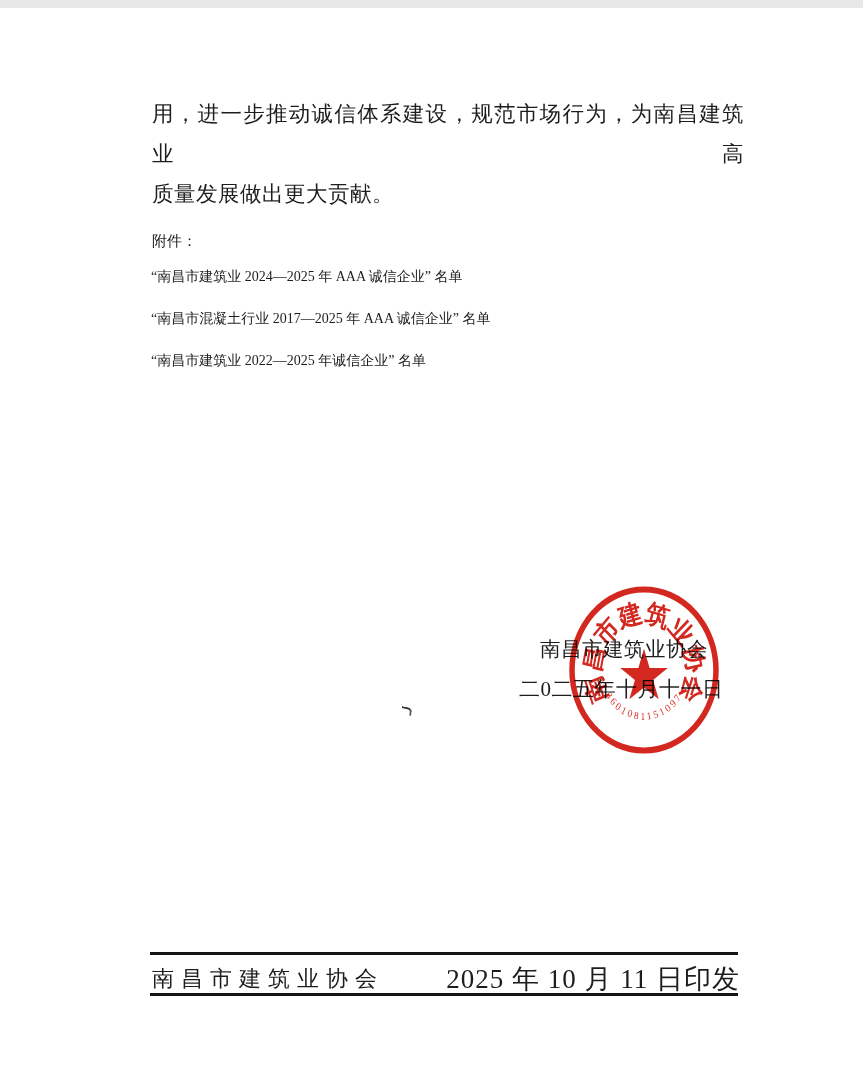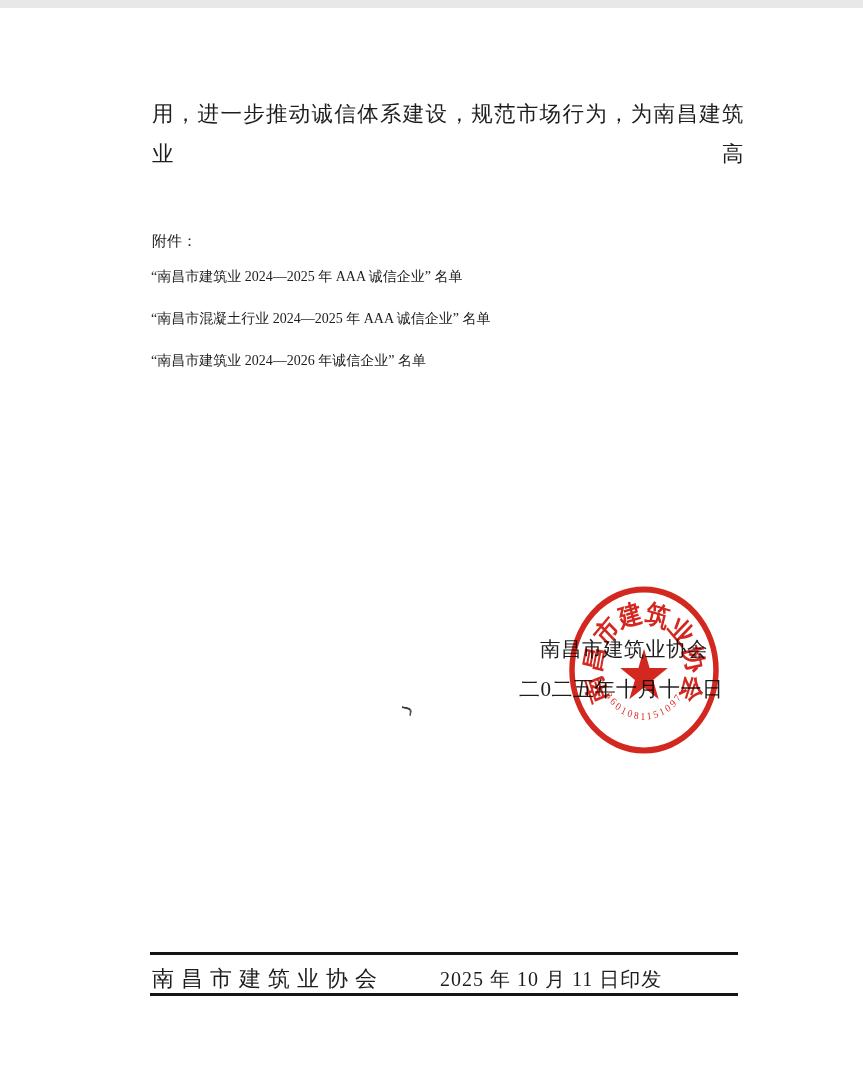--- a/index.html
+++ b/index.html
@@ -55,38 +55,39 @@
     left:150px;width:588px;height:3px;background:#151515;
   }
   .footer-rule-top{top:944px;}
   .footer-rule-bottom{top:985px;}
   .footer-issuer{
     left:152px;top:956px;
     font-size:22px;line-height:30px;letter-spacing:7px;
     font-weight:500;
   }
   .footer-date{
-    left:440px;top:956px;width:300px;text-align:left;
-    font-size:20px;line-height:30px;letter-spacing:1px;
+    left:440px;top:956px;width:300px;text-align:right;
+    font-size:27px;line-height:30px;letter-spacing:1px;
   }
 </style>
 </head>
 <body>
 
 <div class="page">
 
   <div class="abs body-par">
     <div class="body-line-justify">用，进一步推动诚信体系建设，规范市场行为，为南昌建筑业高</div>
+    <div>质量发展做出更大贡献。</div>
   </div>
 
   <div class="abs attach-label">附件：</div>
   <div class="abs attach-list">
     <div>“南昌市建筑业 2024—2025 年 AAA 诚信企业” 名单</div>
-    <div>“南昌市混凝土行业 2024—2025 年 AAA 诚信企业” 名单</div>
-    <div>“南昌市建筑业 2024—2026 年诚信企业” 名单</div>
+    <div>“南昌市混凝土行业 2017—2025 年 AAA 诚信企业” 名单</div>
+    <div>“南昌市建筑业 2022—2025 年诚信企业” 名单</div>
   </div>
 
   <div class="abs sig-org">南昌市建筑业协会</div>
   <div class="abs sig-date">二0二五年十月十一日</div>
 
   <svg class="abs seal-svg" width="170" height="190" viewBox="-85 -85 170 170" preserveAspectRatio="none" xmlns="http://www.w3.org/2000/svg" xmlns:xlink="http://www.w3.org/1999/xlink">
     <defs>
       <path id="sealTopArc" d="M -31,30 A 43,43 0 1 1 31,30" fill="none"></path>
       <path id="sealBotArc" d="M -39,22 A 45,45 0 0 0 39,22" fill="none"></path>
     </defs>

